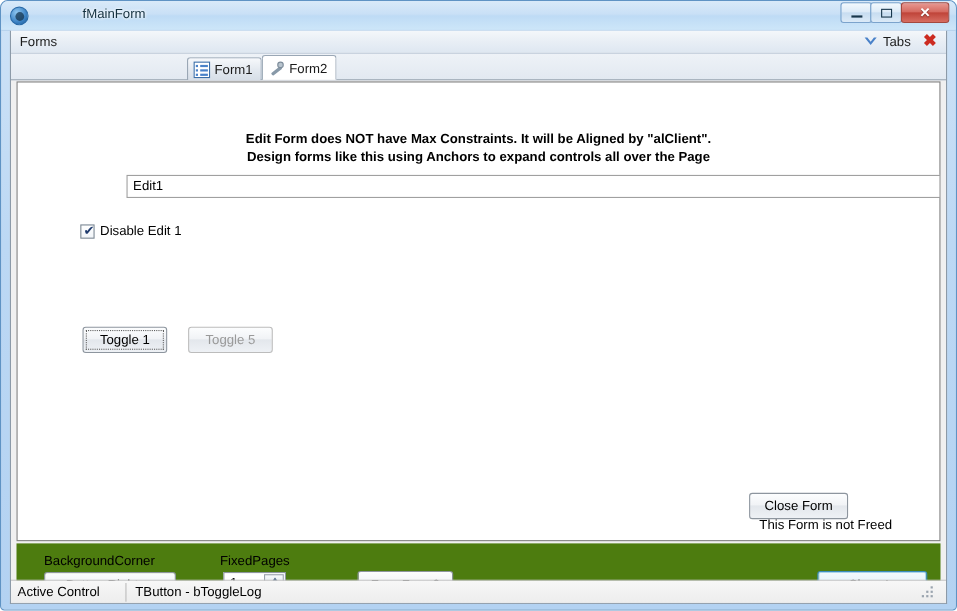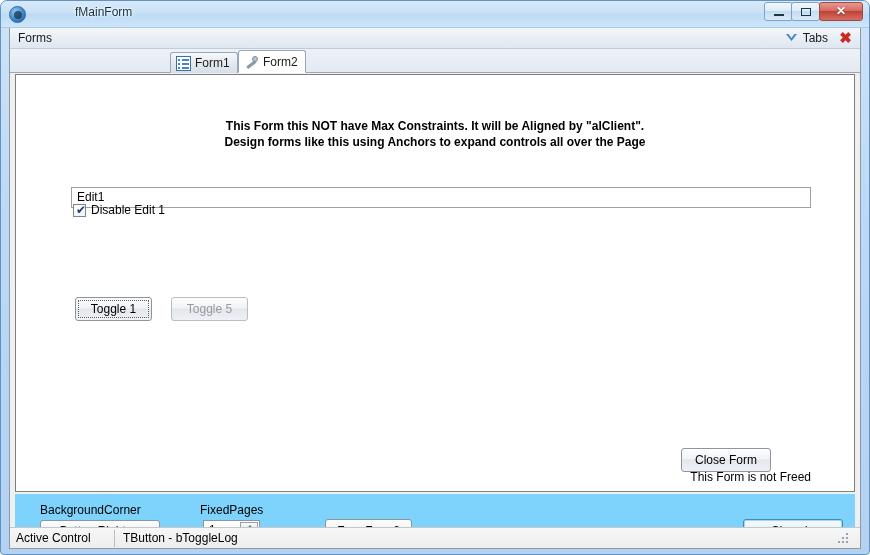--- a/index.html
+++ b/index.html
@@ -211,21 +211,21 @@
 
   .edit {
     position: absolute; left: 55px;
     width: 740px; height: 21px;
     background: #ffffff;
     border: 1px solid #a0a0a0;
     font-size: 12px; color: #000000;
     line-height: 19px;
     padding-left: 5px;
   }
-  #edit1 { top: 112px; }
+  #edit1 { top: 84px; margin-left: 44px; }
   #edit2 { top: 156px; }
 
   #checkbox-row {
     position: absolute; left: 57px; top: 128px;
     height: 16px;
   }
   #checkbox-box {
     position: absolute; left: 0; top: 1px;
     width: 13px; height: 13px;
     background: linear-gradient(to bottom, #ffffff 0%, #f1f5f9 100%);
@@ -264,21 +264,21 @@
   #not-freed-label {
     position: absolute; left: 600px; top: 395px;
     width: 195px; text-align: right;
     font-size: 12px; color: #000000;
   }
 
   
   #bottom-panel {
     position: absolute; left: 5px; top: 466px;
     width: 840px; height: 50px;
-    background: #7dd3fc;
+    background: #4d7c0f;
   }
   .panel-label {
     position: absolute;
     font-size: 12px; color: #000000; white-space: nowrap;
   }
   #lbl-bgcorner { left: 25px; top: 9px; }
   #lbl-fixedpages { left: 185px; top: 9px; }
 
   #combo-bgcorner {
     position: absolute; left: 25px; top: 26px;
@@ -398,21 +398,21 @@
       <div id="tab2" class="tab active">
         <span class="tab-icon" id="icon-wrench">
           <i class="handle"></i>
             <i class="head"></i>
         </span>
         <span>Form2</span>
       </div>
     </div>
 
     <div id="page">
-      <div id="header-line1">This Form this NOT have Max Constraints. It will be Aligned by "alClient".</div>
+      <div id="header-line1">Edit Form does NOT have Max Constraints. It will be Aligned by "alClient".</div>
       <div id="header-line2">Design forms like this using Anchors to expand controls all over the Page</div>
 
       <div id="edit1" class="edit" placeholder="Edit1">Edit1</div>
 
       <div id="checkbox-row">
         <span id="checkbox-box">
           <span id="checkbox-tick">✔</span>
         </span>
         <span id="checkbox-label">Disable Edit 1</span>
       </div>

